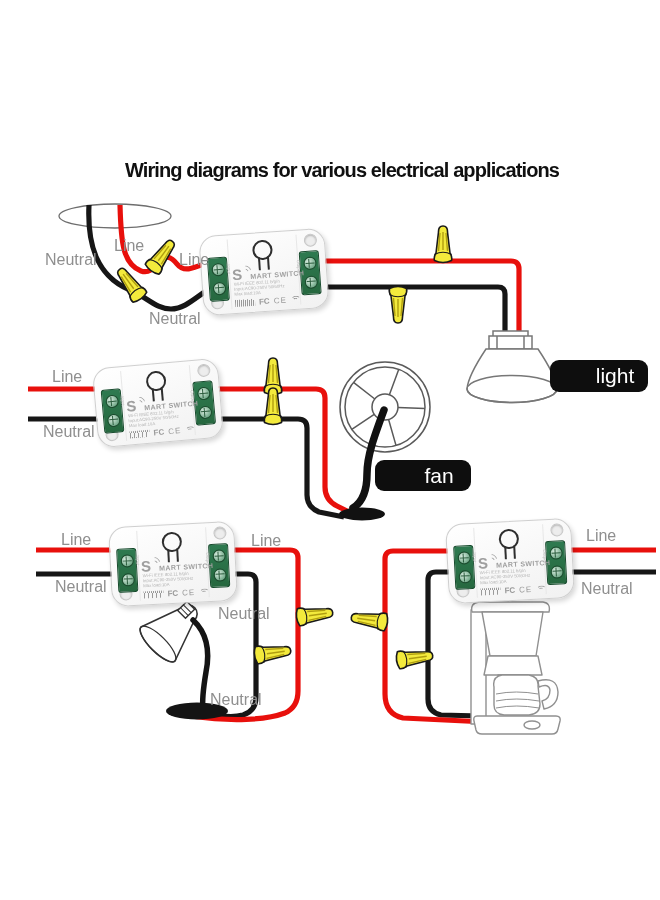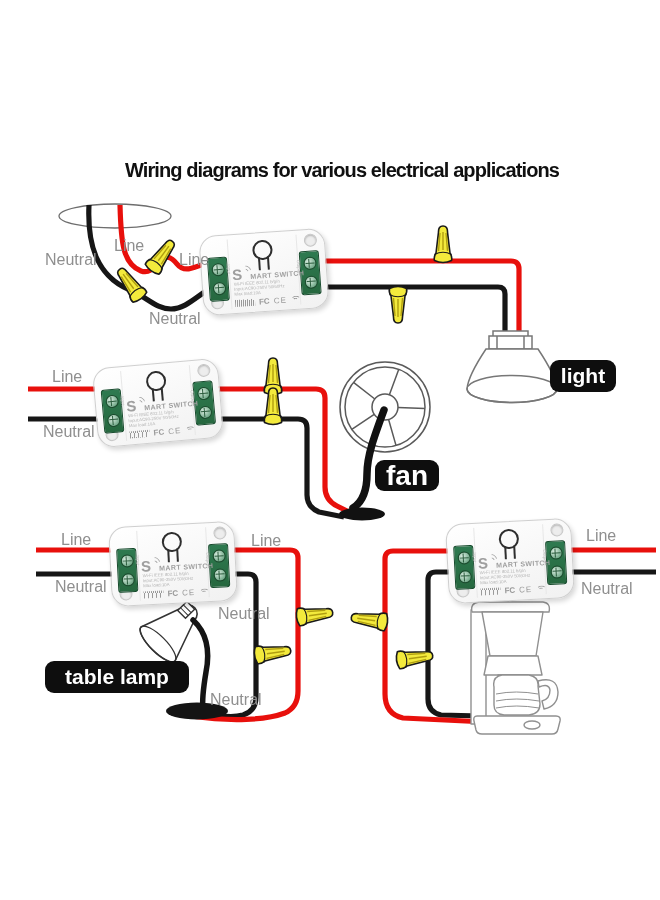--- a/index.html
+++ b/index.html
@@ -17,25 +17,25 @@
          font-family:"Liberation Sans",sans-serif;}
   .art{position:absolute;left:0;top:0;z-index:1;}
 
   .page-title{position:absolute;left:0;right:0;top:159px;text-align:center;z-index:3;
     font-size:20px;font-weight:bold;letter-spacing:-0.9px;color:#101010;margin-left:24px;}
 
   
   .wl{position:absolute;color:var(--label-text);font-size:16px;white-space:nowrap;z-index:3;}
 
   
-  .pill{position:absolute;background:var(--pill-bg);color:var(--pill-text);font-weight:bold;
+  .pill{position:absolute;background:var(--pill-bg);color:var(--pill-text);font-weight:normal;
         border-radius:9px;display:flex;align-items:center;justify-content:center;z-index:4;
-        text-align:center;}
+        text-align:center;padding-left:32px;}
   .pill-light{left:550px;top:360px;width:66px;height:32px;font-size:21px;}
-  .pill-fan{left:375px;top:460px;width:64px;height:31px;font-size:28px;}
+  .pill-fan{left:375px;top:460px;width:64px;height:31px;font-size:21px;}
   .pill-lamp{left:45px;top:661px;width:144px;height:32px;font-size:21px;}
   .pill-coffee{left:304px;top:649px;width:80px;height:50px;font-size:15.5px;line-height:1.3;
                border-radius:11px;flex-direction:column;}
 
   
   .sw-slot{position:absolute;width:126px;height:80px;z-index:2;}
   .sw-body{position:absolute;inset:0;background:linear-gradient(160deg,#ffffff,#f1f1f1);
            border:1px solid #cfcfcf;border-radius:17px;box-shadow:2px 3px 5px rgba(0,0,0,.16);}
   .seam{position:absolute;top:4px;bottom:4px;width:1px;background:#e7e7e7;}
   .seam-l{left:27px;} .seam-r{right:27px;}
@@ -328,15 +328,14 @@
   <div class="wl" style="left:61px;top:531px">Line</div>
   <div class="wl" style="left:55px;top:578px">Neutral</div>
   <div class="wl" style="left:251px;top:532px">Line</div>
   <div class="wl" style="left:218px;top:605px">Neutral</div>
   <div class="wl" style="left:210px;top:691px">Neutral</div>
   <div class="wl" style="left:586px;top:527px">Line</div>
   <div class="wl" style="left:581px;top:580px">Neutral</div>
 
   <div class="pill pill-light">light</div>
   <div class="pill pill-fan">fan</div>
-  <div class="pill pill-lamp">table lamp</div>
 
 </div>
 
 </body></html>

